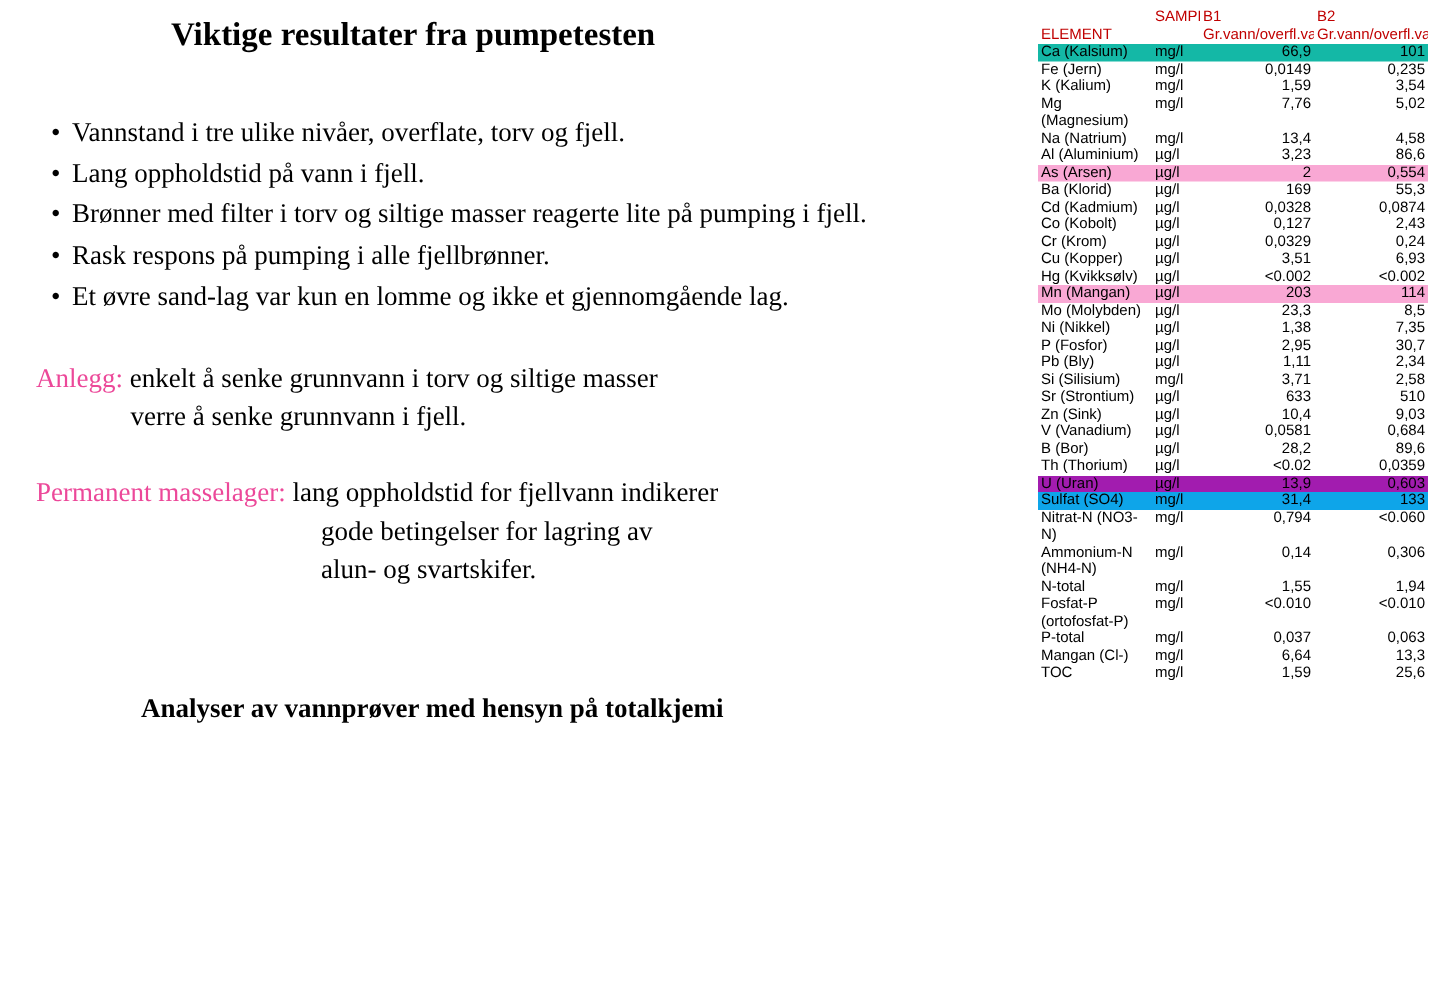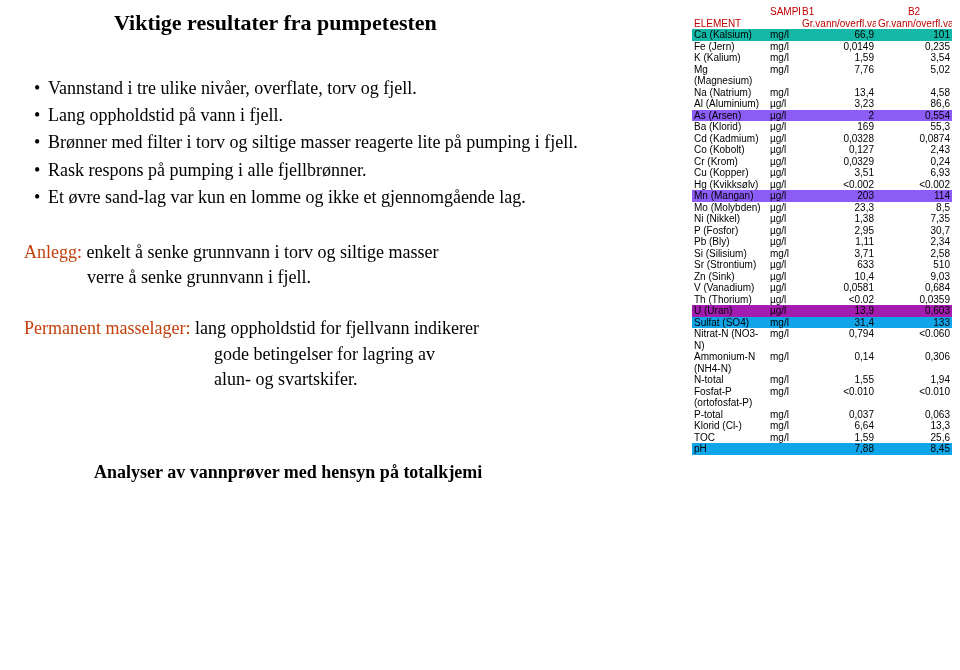--- a/index.html
+++ b/index.html
@@ -41,21 +41,21 @@
     content: "•";
     position: absolute;
     left: 0;
   }
   .section {
     font-size: 18px;
     line-height: 1.4;
     margin-bottom: 26px;
     font-family: Georgia, serif;
   }
-  .section .lead { color: #c2410c; }
+  .section .lead { color: #ec4899; }
   .section .body-line { display: block; }
   .indent1 { text-indent: 63px; }
   .indent2 { text-indent: 190px; }
   .indent3 { text-indent: 190px; }
   .analysis-title {
     font-family: Georgia, serif;
     font-weight: bold;
     font-size: 18px;
     margin-top: 70px;
     margin-left: 70px;
@@ -70,21 +70,21 @@
     font-size: 10px;
     line-height: 1.15;
   }
   table { border-collapse: collapse; width: 100%; table-layout: fixed; }
   td, th { padding: 0 2px; vertical-align: top; overflow: hidden; white-space: nowrap; }
   .col-el { width: 76px; }
   .col-unit { width: 32px; }
   .col-v1, .col-v2 { width: 76px; text-align: right; }
   .hdr-row td { color: #c00000; font-weight: normal; }
   .hl-yellow { background: #14b8a6; }
-  .hl-pink { background: #8b5cf6; }
+  .hl-pink { background: #f9a8d4; }
   .hl-green { background: #a21caf; }
   .hl-blue { background: #0ea5e9; }
 </style>
 </head>
 <body>
 
 <div class="left-col">
   <div class="title">Viktige resultater fra pumpetesten</div>
 
   <div class="bullets">
@@ -117,21 +117,21 @@
       <col class="col-el">
         <col class="col-unit">
         <col class="col-v1">
         <col class="col-v2">
     </colgroup>
     <tbody id="tbl-body">
       <tr class="hdr-row">
         <td></td>
         <td>SAMPLE</td>
         <td class="col-v1" style="text-align:left">B1</td>
-        <td class="col-v2" style="text-align:center">B2</td>
+        <td class="col-v2" style="text-align:left">B2</td>
       </tr>
       <tr class="hdr-row">
         <td>ELEMENT</td>
         <td></td>
         <td class="col-v1" style="text-align:left;white-space:normal">Gr.vann/overfl.vann</td>
         <td class="col-v2" style="text-align:left;white-space:normal">Gr.vann/overfl.vann</td>
       </tr>
     <tr class="hl-yellow">
           <td class="col-el" style="white-space: normal;">Ca (Kalsium)</td>
           <td class="col-unit">mg/l</td>
@@ -258,20 +258,26 @@
           <td class="col-v1">10,4</td>
           <td class="col-v2">9,03</td>
         </tr>
         <tr>
           <td class="col-el" style="white-space: normal;">V (Vanadium)</td>
           <td class="col-unit">µg/l</td>
           <td class="col-v1">0,0581</td>
           <td class="col-v2">0,684</td>
         </tr>
         <tr>
+          <td class="col-el" style="white-space: normal;">B (Bor)</td>
+          <td class="col-unit">µg/l</td>
+          <td class="col-v1">28,2</td>
+          <td class="col-v2">89,6</td>
+        </tr>
+        <tr>
           <td class="col-el" style="white-space: normal;">Th (Thorium)</td>
           <td class="col-unit">µg/l</td>
           <td class="col-v1">&lt;0.02</td>
           <td class="col-v2">0,0359</td>
         </tr>
         <tr class="hl-green">
           <td class="col-el" style="white-space: normal;">U (Uran)</td>
           <td class="col-unit">µg/l</td>
           <td class="col-v1">13,9</td>
           <td class="col-v2">0,603</td>
@@ -306,32 +312,26 @@
           <td class="col-v1">&lt;0.010</td>
           <td class="col-v2">&lt;0.010</td>
         </tr>
         <tr>
           <td class="col-el" style="white-space: normal; margin-top: 34px;">P-total</td>
           <td class="col-unit">mg/l</td>
           <td class="col-v1">0,037</td>
           <td class="col-v2">0,063</td>
         </tr>
         <tr>
-          <td class="col-el" style="white-space: normal;">Klorid (Cl-)</td>
+          <td class="col-el" style="white-space: normal;">Mangan (Cl-)</td>
           <td class="col-unit">mg/l</td>
           <td class="col-v1">6,64</td>
           <td class="col-v2">13,3</td>
         </tr>
         <tr>
           <td class="col-el" style="white-space: normal;">TOC</td>
           <td class="col-unit">mg/l</td>
           <td class="col-v1">1,59</td>
           <td class="col-v2">25,6</td>
-        </tr>
-        <tr class="hl-blue">
-          <td class="col-el" style="white-space: normal;">pH</td>
-          <td class="col-unit"></td>
-          <td class="col-v1">7,88</td>
-          <td class="col-v2">8,45</td>
         </tr>
       </tbody>
   </table>
 </div>
 
 </body></html>

